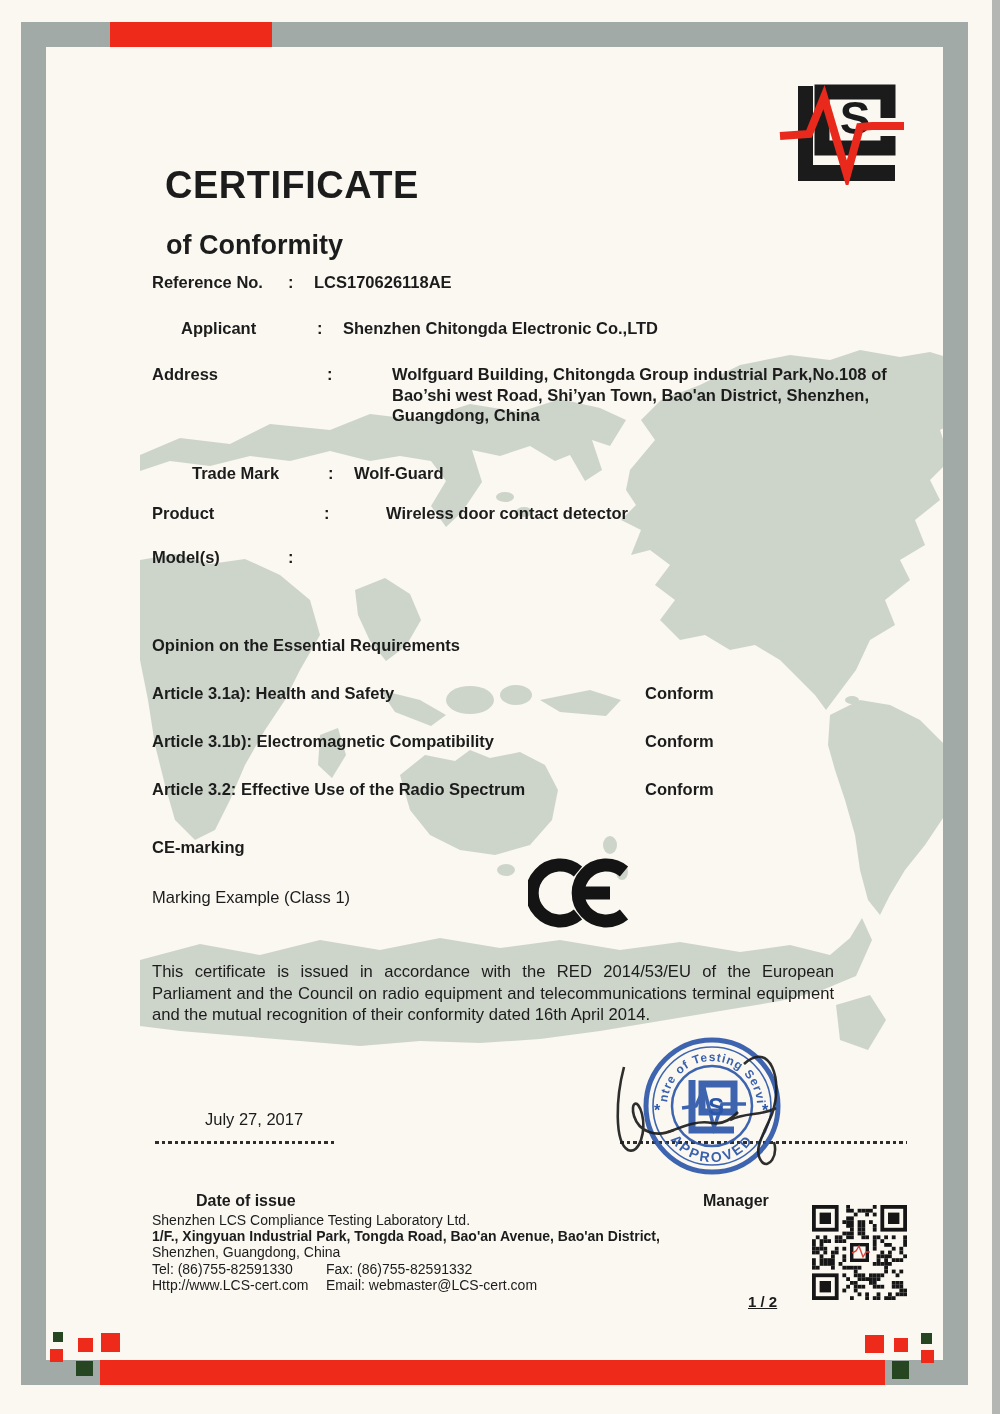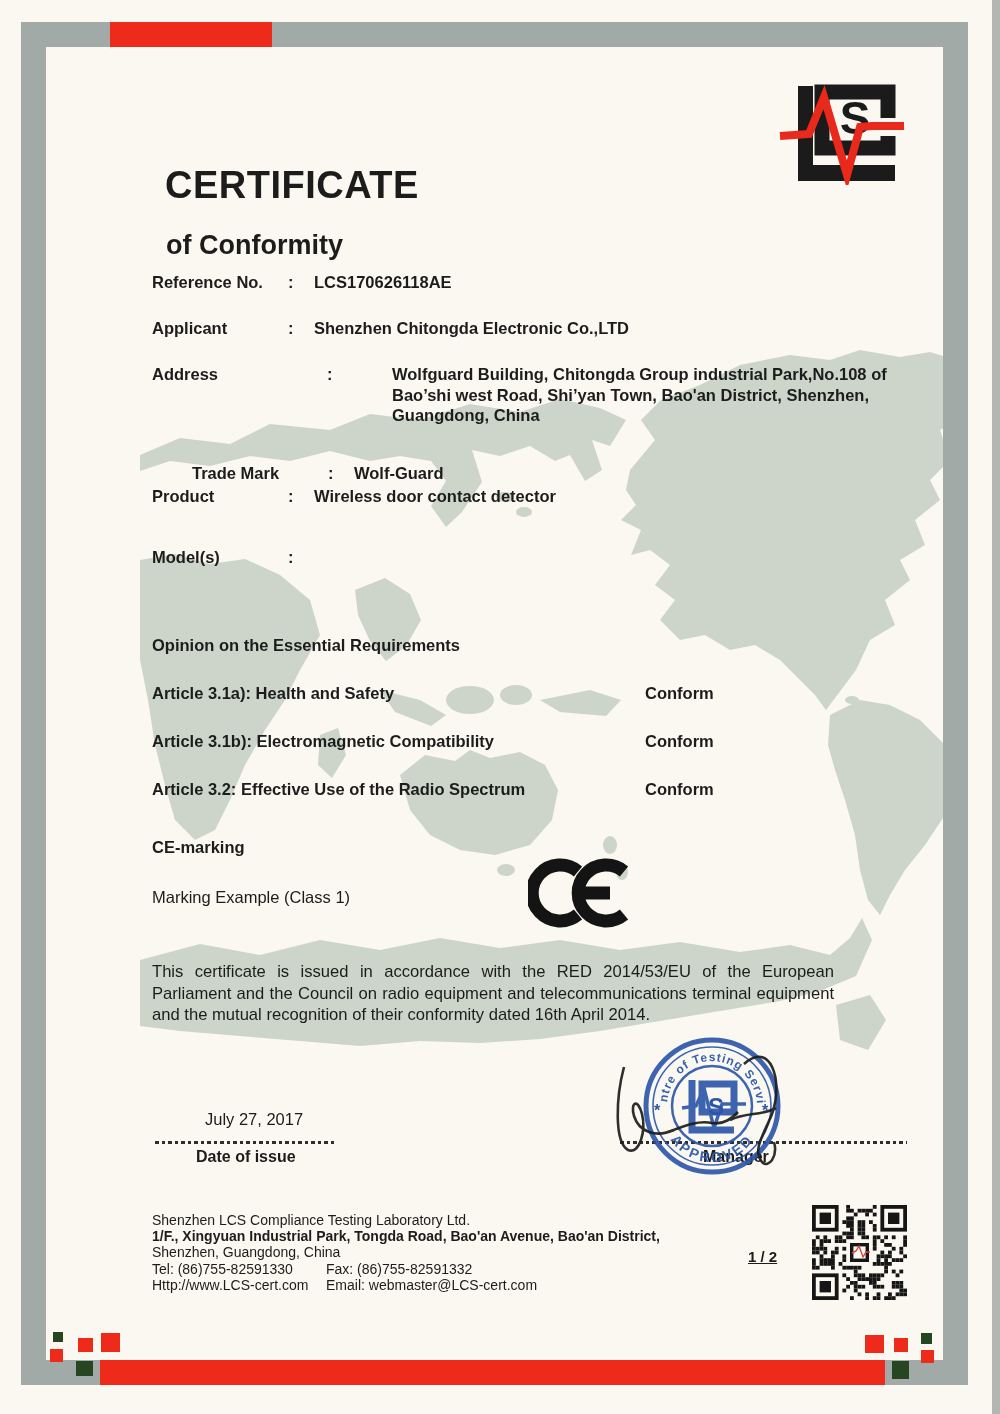--- a/index.html
+++ b/index.html
@@ -19,27 +19,27 @@
   .frow .colon{text-align:left;}
   
   .h-bold{position:absolute;left:152px;font-weight:bold;font-size:16.5px;}
   .arow{position:absolute;left:152px;width:700px;font-weight:bold;font-size:16.5px;}
   .arow .status{position:absolute;left:493px;top:0;}
   .plain{font-weight:normal;}
   .para{position:absolute;left:152px;top:961px;width:682px;font-size:16.6px;line-height:21.5px;
         text-align:justify;}
   .dots{position:absolute;height:3px;
         background:repeating-linear-gradient(90deg,#2e2e2e 0 3.5px,transparent 3.5px 6.5px);}
-  .sign-label{position:absolute;font-weight:bold;font-size:16px;z-index:1;}
+  .sign-label{position:absolute;font-weight:bold;font-size:16px;z-index:1;margin-top:44px;}
   .datetext{position:absolute;left:205px;top:1110px;font-size:16.5px;}
   
   .footer{position:absolute;left:152px;top:1212px;font-size:14px;line-height:16.2px;}
   .footer .b{font-weight:bold;}
   .fgrid{display:grid;grid-template-columns:174px auto;}
-  .pagenum{position:absolute;left:748px;top:1248px;font-weight:bold;font-size:15px;text-decoration:underline;}
+  .pagenum{position:absolute;left:748px;top:1293px;font-weight:bold;font-size:15px;text-decoration:underline;}
   .stamp{position:absolute;left:612px;top:1022px;width:200px;height:175px;z-index:5;}
   #qr{position:absolute;left:812px;top:1205px;width:95px;height:95px;}
   .map{position:absolute;left:45px;top:47px;width:898px;height:1313px;z-index:0;}
   .content{position:relative;z-index:2;}
   .scanedge{position:absolute;left:992px;top:0;width:8px;height:1414px;background:#848b88;opacity:.6;}
 </style>
 </head>
 <body>
 
 <div class="page">
@@ -108,36 +108,36 @@
     </svg>
 
     <div class="title">CERTIFICATE</div>
     <div class="subtitle">of Conformity</div>
 
     <div class="frow" style="top:272px;">
       <span>Reference No.</span>
       <span class="colon">:</span>
       <span>LCS170626118AE</span>
     </div>
-    <div class="frow" style="top:318px;">
+    <div class="frow" style="top:318px;margin-left:29px;">
       <span>Applicant</span>
       <span class="colon">:</span>
       <span>Shenzhen Chitongda Electronic Co.,LTD</span>
     </div>
     <div class="frow" style="top:364px;gap:39px;">
       <span>Address</span>
       <span class="colon">:</span>
       <span>Wolfguard Building, Chitongda Group industrial Park,No.108 of Bao’shi west Road, Shi’yan Town, Bao'an District, Shenzhen, Guangdong, China</span>
     </div>
     <div class="frow" style="top:463px;margin-left:40px;">
       <span>Trade Mark</span>
       <span class="colon">:</span>
       <span>Wolf-Guard</span>
     </div>
-    <div class="frow" style="top:486px;">
+    <div class="frow" style="top:503px;gap:36px;">
       <span>Product</span>
       <span class="colon">:</span>
       <span>Wireless door contact detector</span>
     </div>
     <div class="frow" style="top:547px;">
       <span>Model(s)</span>
       <span class="colon">:</span>
     </div>
 
     <div class="h-bold" style="top:636px;">Opinion on the Essential Requirements</div>

